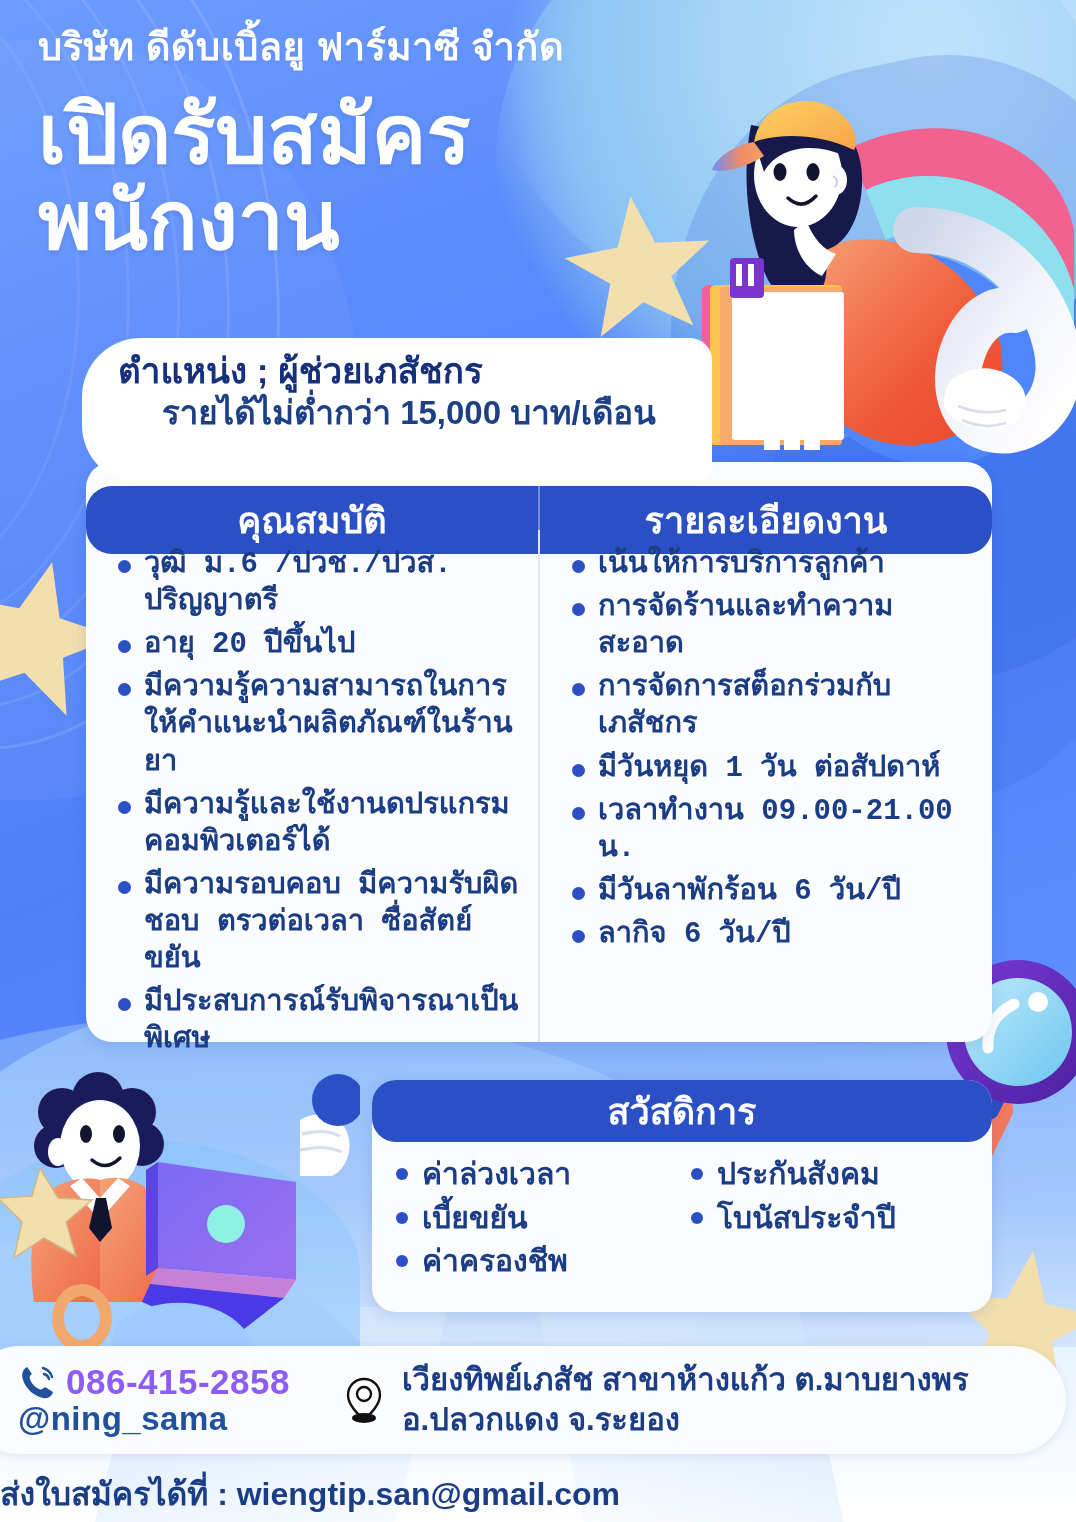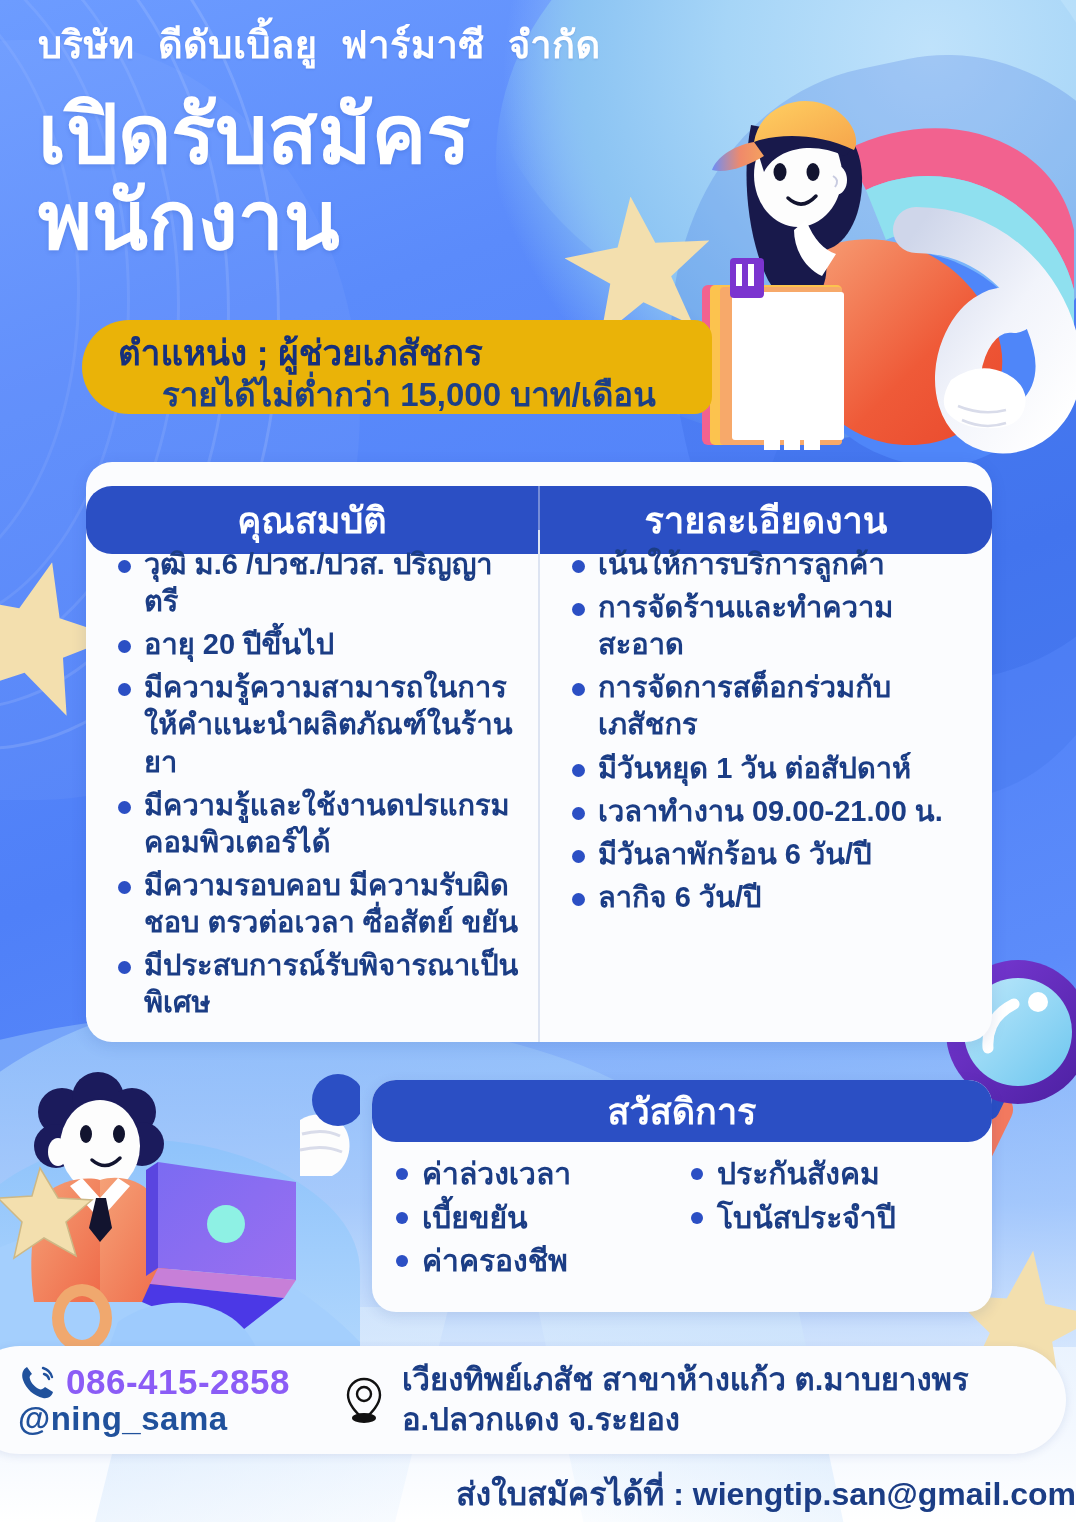--- a/index.html
+++ b/index.html
@@ -52,52 +52,52 @@
             filter:drop-shadow(0 0 1px #2d3a6e);}
   .star-left{left:-46px;top:560px;width:160px;height:150px;transform:rotate(14deg);
             filter:drop-shadow(0 0 1px #2d3a6e);}
   .star-botleft{left:10px;top:1190px;width:150px;height:142px;transform:rotate(-10deg);
             filter:drop-shadow(0 0 1px #8a7a4c);}
   .star-botright{left:948px;top:1250px;width:150px;height:146px;transform:rotate(8deg);
             filter:drop-shadow(0 0 1px #7d6e45);}
 
   
   .company{position:absolute;left:38px;top:26px;color:#ffffff;font-size:38px;font-weight:700;
-    letter-spacing:.5px;line-height:1.15;z-index:30;text-shadow:0 1px 2px rgba(30,70,170,.18);font-family:Liberation Mono, monospace;}
+    letter-spacing:.5px;line-height:1.15;z-index:30;text-shadow:0 1px 2px rgba(30,70,170,.18);}
   .headline{position:absolute;left:38px;top:92px;color:#ffffff;font-weight:800;font-size:82px;
     line-height:1.05;z-index:30;text-shadow:0 2px 4px rgba(30,70,170,.2);}
   .headline span{display:block;}
 
   
   .illo-top{position:absolute;right:0;top:80px;width:380px;height:420px;z-index:12;}
   
   .illo-bot{position:absolute;left:0;bottom:150px;width:360px;height:300px;z-index:12;}
   
   .illo-mag{position:absolute;right:0;top:930px;width:150px;height:280px;z-index:12;}
 
   
-  .pill{position:absolute;left:82px;top:320px;width:630px;height:94px;
-    background:#eab308;border-radius:0 0 0 0;
+  .pill{position:absolute;left:82px;top:338px;width:630px;height:146px;
+    background:#ffffff;border-radius:0 0 0 0;
     border-top-left-radius:59px;border-bottom-left-radius:59px;
     border-top-right-radius:22px;border-bottom-right-radius:22px;
     z-index:25;padding:12px 26px 0 36px;}
   .pill .l1{color:#16307c;font-size:35px;font-weight:800;line-height:1.22;white-space:nowrap;}
   .pill .l2{color:#1d3f86;font-size:33px;font-weight:700;line-height:1.2;white-space:nowrap;margin-left:44px;}
 
   
   .card{position:absolute;left:86px;top:462px;width:906px;height:580px;
     background:#fbfcfe;border-radius:26px;z-index:22;
     box-shadow:0 4px 16px rgba(20,50,140,.12);}
   .card-head{position:absolute;left:0;top:0;width:100%;height:68px;background:#2b4fc4;
     border-radius:26px;display:flex;margin-top:24px;}
   .card-head .hcell{flex:1;display:flex;align-items:center;justify-content:center;
     color:#ffffff;font-size:36px;font-weight:700;}
   .card-head .hcell:first-child{border-right:2px solid rgba(255,255,255,.35);}
   .card-body{position:absolute;left:0;top:68px;width:100%;bottom:0;display:flex;}
-  .col{flex:1;padding:16px 14px 10px 26px;}
+  .col{flex:1;padding:16px 14px 10px 26px;font-family:Liberation Mono, monospace;}
   .col.left{border-right:2px solid #dde4f2;}
   ul.blist{list-style:none;margin:0;padding:0;}
   ul.blist li{position:relative;padding-left:32px;color:#1b3d85;font-size:29px;font-weight:600;
     line-height:1.28;margin-bottom:6px;}
   ul.blist li::before{content:"";position:absolute;left:6px;top:14px;width:13px;height:13px;
     border-radius:50%;background:#2b4fc4;}
 
   
   .bcard{position:absolute;left:372px;top:1080px;width:620px;height:232px;
     background:#fbfcfe;border-radius:24px;z-index:22;box-shadow:0 4px 14px rgba(20,50,140,.12);}
@@ -118,21 +118,21 @@
     display:flex;align-items:center;padding-left:52px;box-shadow:0 2px 10px rgba(20,50,140,.10);}
   .cgroup{display:flex;flex-direction:column;justify-content:center;}
   .crow{display:flex;align-items:center;}
   .phone-txt{color:#8b5cf6;font-size:35px;font-weight:800;letter-spacing:.5px;}
   .line-txt{color:#20519c;font-size:33px;font-weight:700;letter-spacing:.5px;margin-top:-2px;}
   .addr{color:#1b3d85;font-size:31px;font-weight:700;line-height:1.3;margin-left:18px;white-space:nowrap;}
   .icon-phone{width:38px;height:38px;margin-right:10px;flex:none;}
   .icon-pin{width:40px;height:48px;margin-left:54px;flex:none;}
 
   
-  .email{position:absolute;left:0;right:0;top:1468px;text-align:right;z-index:26;
+  .email{position:absolute;left:0;right:0;top:1468px;text-align:left;z-index:26;
     color:#1b3d85;font-size:32px;font-weight:800;}
 </style>
 </head>
 <body>
 
 <div id="poster">
 
   <div class="bg-base"></div>
   <div class="bg-topright2"></div>
   <div class="bg-topright"></div>

